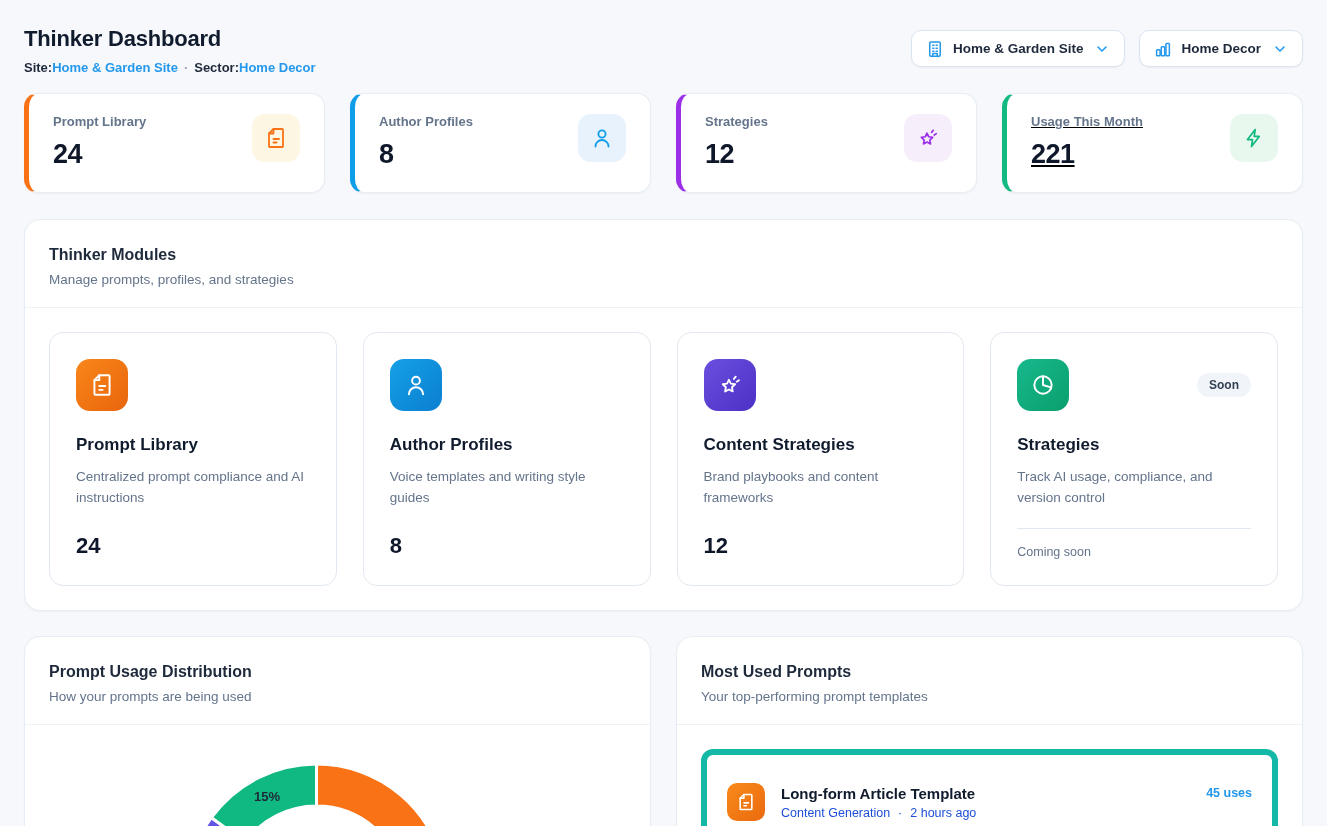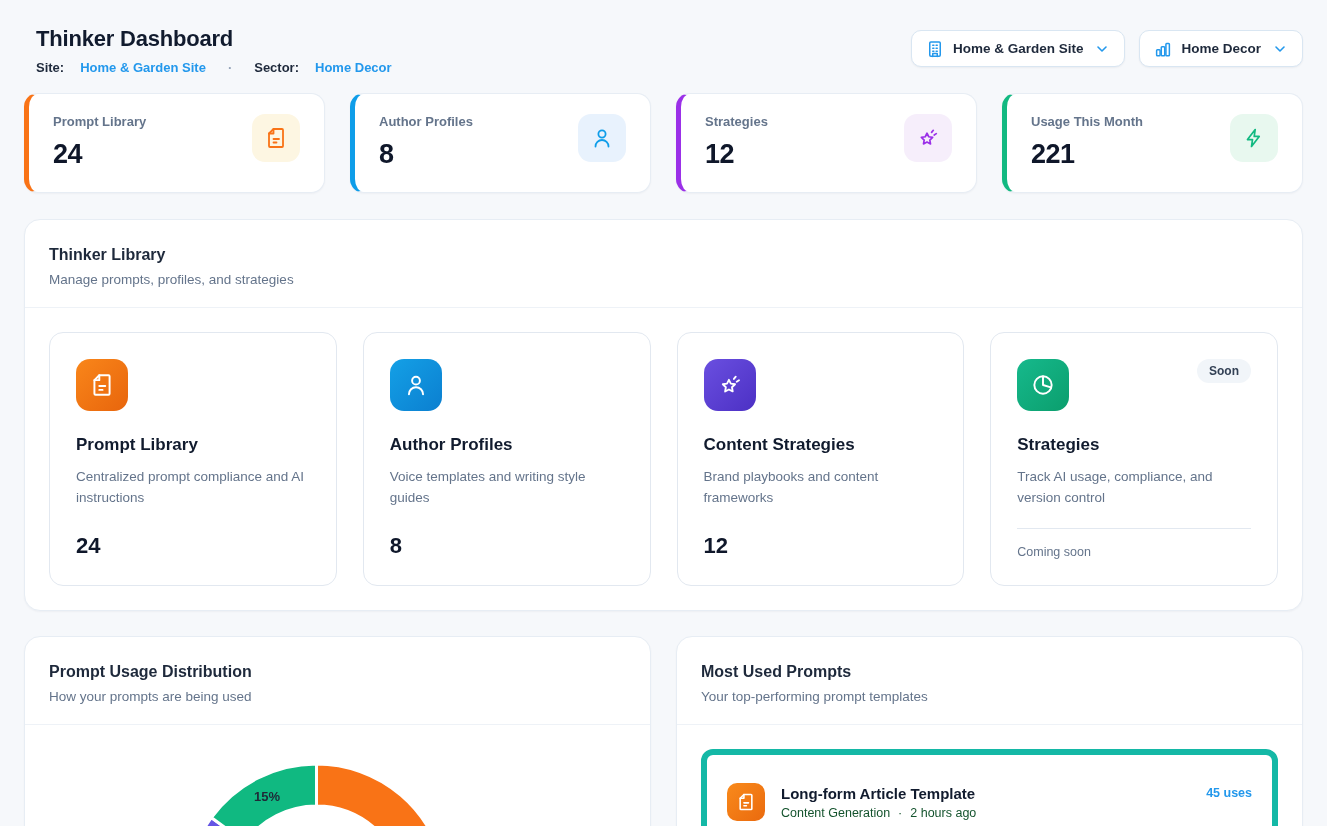--- a/index.html
+++ b/index.html
@@ -2,23 +2,23 @@
 <html><head>
 <meta charset="utf-8">
 <style>
   * { margin:0; padding:0; box-sizing:border-box; }
   html,body { background:#eef1f6; }
   body { font-family:"Liberation Sans", sans-serif; }
   .app { position:relative; width:1327px; height:826px; background:#f6f8fb; overflow:hidden; margin:0 auto; }
   .wrap { padding:24px; }
 
   
-  .header { display:flex; justify-content:space-between; align-items:flex-start; margin-bottom:18px;margin-left:12px; }
+  .header { display:flex; justify-content:space-between; align-items:flex-start; margin-bottom:18px; }
   .page-title { font-size:22px; font-weight:800; color:#111b2e; letter-spacing:-.2px; margin-top:2px; }
-  .meta { margin-top:8px; font-size:13px; font-weight:700; color:#1e293b; display:flex; align-items:center; gap:16px; }
+  .meta { margin-top:8px; font-size:13px; font-weight:700; color:#1e293b; display:flex; align-items:center; gap:0; }
   .meta .lnk { color:#2398ec; cursor:pointer; }
   .meta .dot { color:#94a3b8; padding:0 6px; }
   .hdr-buttons { display:flex; gap:14px; margin-top:6px; }
   .select-btn { display:flex; align-items:center; gap:9px; height:37px; padding:0 14px; background:#fff;
     border:1px solid #d9e6f2; border-radius:10px; font-size:13.5px; font-weight:700; color:#1e293b;
     cursor:pointer; box-shadow:0 1px 2px rgba(16,24,40,.05); }
   .select-btn .ic { display:flex; color:#2398ec; }
   .select-btn .chev { display:flex; color:#2398ec; margin-left:2px; }
 
   
@@ -34,41 +34,41 @@
   .panel { background:#fff; border:1px solid #e7edf4; border-radius:16px; box-shadow:0 1px 2px rgba(16,24,40,.04); }
   .panel-head { padding:26px 24px 20px; border-bottom:1px solid #eef2f7; }
   .panel-title { font-size:16px; font-weight:800; color:#1e293b; }
   .panel-sub { font-size:13.5px; color:#64748b; margin-top:8px; }
   .modules-panel { margin-bottom:25px; }
   .modules-grid { display:grid; grid-template-columns:repeat(4,1fr); gap:26px; padding:24px; }
   .module-card { border:1px solid #e2e8f0; border-radius:14px; padding:26px; height:254px; display:flex;
     flex-direction:column; background:#fff; cursor:pointer; }
   .module-icon { width:52px; height:52px; border-radius:14px; display:flex; align-items:center; justify-content:center;
     color:#fff; background:linear-gradient(135deg, var(--g1,#888), var(--g2,#666)); }
-  .module-icon-row { display:flex; justify-content:space-between; align-items:flex-start; }
+  .module-icon-row { display:flex; justify-content:space-between; align-items:center; }
   .soon-badge { background:#f1f5f9; color:#334155; font-size:12px; font-weight:700; padding:5px 12px; border-radius:999px; }
   .module-title { font-size:17px; font-weight:800; color:#111b2e; margin-top:24px; }
   .module-desc { font-size:13.5px; color:#64748b; line-height:1.55; margin-top:12px; }
   .module-count { font-size:22px; font-weight:800; color:#0f172a; margin-top:auto; }
   .module-divider { border-top:1px solid #e2e8f0; margin-top:auto; }
   .module-footnote { font-size:12.5px; color:#64748b; margin-top:16px; }
 
   
   .bottom { display:grid; grid-template-columns:1fr 1fr; gap:25px; }
   .chart-area { position:relative; height:110px; }
   .chart-area svg { display:block; }
   .pie-label { font-size:13px; font-weight:700; fill:#1f2937; }
   .prompts-body { padding:24px 24px; }
   .prompt-item { display:flex; align-items:center; gap:16px; border:6px solid #14b8a6; border-radius:12px;
     padding:28px 20px; background:#fff; cursor:pointer; }
   .prompt-icon { width:38px; height:38px; border-radius:10px; flex:0 0 auto; display:flex; align-items:center;
     justify-content:center; color:#fff; background:linear-gradient(135deg,#f98a1b,#ea6a0e); }
   .prompt-text { flex:1; min-width:0; }
   .prompt-title { font-size:15px; font-weight:800; color:#111b2e; }
-  .prompt-meta { font-size:12.5px; color:#14532d; margin-top:4px; display:flex; align-items:center; gap:8px; }
+  .prompt-meta { font-size:12.5px; color:#1d4ed8; margin-top:4px; display:flex; align-items:center; gap:8px; }
   .prompt-uses { font-size:12.5px; font-weight:800; color:#2398ec; white-space:nowrap; align-self:flex-start; margin-top:3px; }
 </style>
 </head>
 <body>
 
 <div class="app">
   <div class="wrap">
 
     <div class="header">
       <div>
@@ -150,36 +150,36 @@
           <div class="stat-value">12</div>
         </div>
         <div class="stat-tile" style="background: rgb(246, 238, 251); color: rgb(155, 48, 232);">
           <svg width="24" height="24" viewBox="0 0 24 24" fill="none" stroke="currentColor" stroke-width="1.7" stroke-linecap="round" stroke-linejoin="round">
               <path d="M11 7.2l1.75 3.55 3.9.57-2.82 2.75.67 3.88L11 16.1l-3.5 1.85.67-3.88-2.82-2.75 3.9-.57L11 7.2z"></path>
               <path d="M15.6 6.4l1.7-2.1M18.2 9l2.1-1.4"></path>
             </svg>
         </div>
       </div>
 
-      <div class="stat-card" style="border-left-color: rgb(18, 185, 129);">
+      <div class="stat-card" style="border-left-color: rgb(18, 185, 129); text-decoration: underline;">
         <div>
           <div class="stat-label">Usage This Month</div>
           <div class="stat-value">221</div>
         </div>
         <div class="stat-tile" style="background: rgb(232, 248, 239); color: rgb(18, 185, 129);">
           <svg width="24" height="24" viewBox="0 0 24 24" fill="none" stroke="currentColor" stroke-width="1.7" stroke-linecap="round" stroke-linejoin="round">
               <path d="M13.2 3.5L5.5 13.6h5l-1 6.9 7.7-10.1h-5l1-6.9z"></path>
             </svg>
         </div>
       </div>
     </div>
 
     <div class="panel modules-panel">
       <div class="panel-head">
-        <div class="panel-title">Thinker Library</div>
+        <div class="panel-title">Thinker Modules</div>
         <div class="panel-sub">Manage prompts, profiles, and strategies</div>
       </div>
       <div class="modules-grid">
 
         <div class="module-card" style="--g1: #f9861a; --g2: #e8650c;">
           <div class="module-icon-row">
             <div class="module-icon">
               <svg width="26" height="26" viewBox="0 0 24 24" fill="none" stroke="currentColor" stroke-width="1.8" stroke-linecap="round" stroke-linejoin="round">
                   <path d="M9.5 3H18a1 1 0 0 1 1 1v16a1 1 0 0 1-1 1H6a1 1 0 0 1-1-1V7.5L9.5 3z"></path>
                   <path d="M9.5 3v4.5H5"></path>

